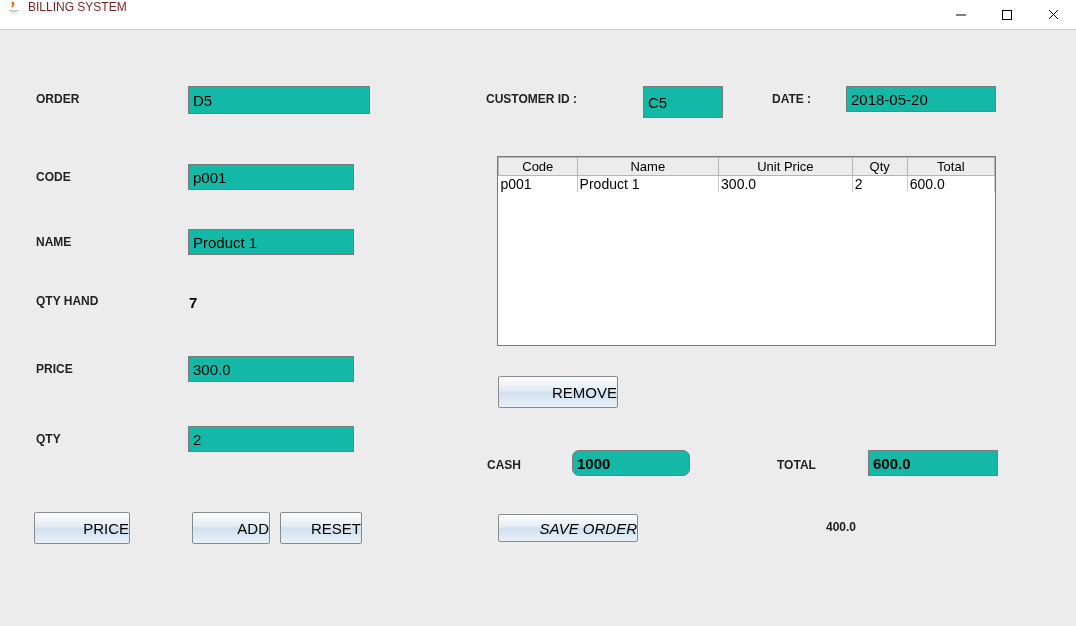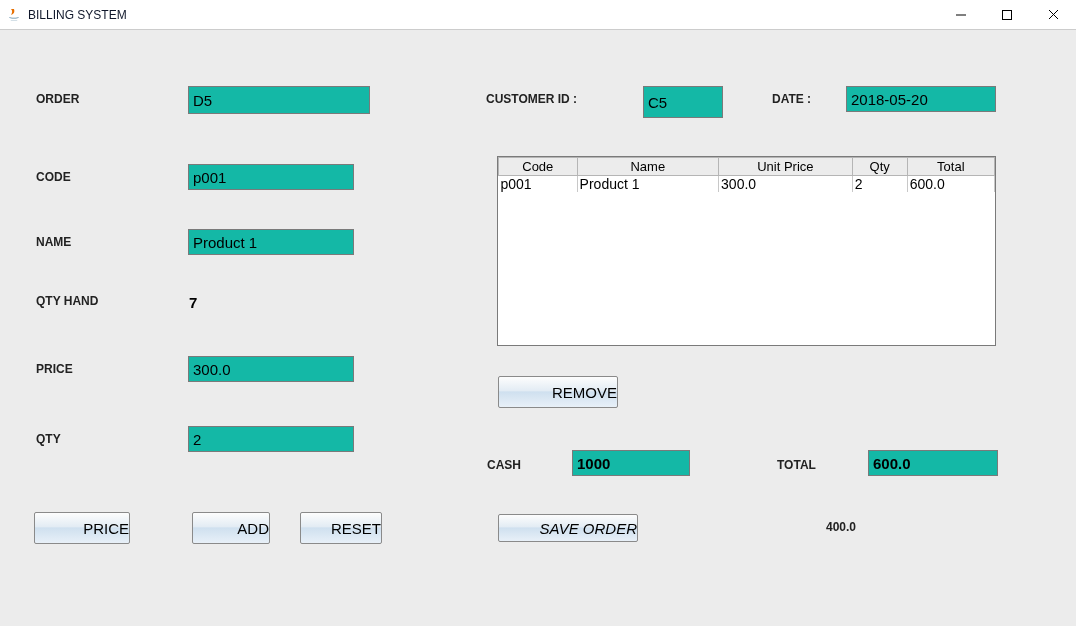--- a/index.html
+++ b/index.html
@@ -9,24 +9,23 @@
     background: #fff;
     width: 1076px;
     height: 626px;
     overflow: hidden;
   }
   .titlebar {
     height: 30px;
     background: #fff;
     border-bottom: 1px solid #ccc;
     display: flex;
-    align-items: center;
     padding: 0 0 0 6px;
     font-size: 12px;
-    color: #0f172a;
+    color: #7f1d1d;
   }
   .titlebar .java-icon {
     width: 16px; height: 16px;
     margin-right: 6px;
     display: inline-block;
   }
   .titlebar .title-text { flex: 0 0 auto; }
   .titlebar .spacer { flex: 1; }
   .win-controls { display: flex; height: 100%; }
   .win-btn {
@@ -146,21 +145,21 @@
   <div class="label-plain" style="left:189px; top:264px; font-weight:bold;">7</div>
 
   <div class="label" style="left:36px; top:332px;">PRICE</div>
   <input class="txt-input" style="left: 188px; top: 326px; width: 166px; height: 26px;" value="300.0">
 
   <div class="label" style="left:36px; top:402px;">QTY</div>
   <input class="txt-input" style="left: 188px; top: 396px; width: 166px; height: 26px;" value="2">
 
   <button class="btn" style="left:34px; top:482px; width:96px; height:32px;">PRICE</button>
   <button class="btn" style="left:192px; top:482px; width:78px; height:32px;padding-left:42px;">ADD</button>
-  <button class="btn" style="left:300px; top:482px; width:82px; height:32px;">RESET</button>
+  <button class="btn" style="left:280px; top:482px; width:82px; height:32px;">RESET</button>
 
   <div class="label" style="left:486px; top:62px;">CUSTOMER ID :</div>
   <input class="txt-input" style="left: 643px; top: 56px; width: 80px; height: 32px;" value="C5">
 
   <div class="label" style="left:772px; top:62px;">DATE :</div>
   <input class="txt-input" style="left: 846px; top: 56px; width: 150px; height: 26px;" value="2018-05-20">
 
   <div class="grid-panel" style="left:497px; top:126px; width:499px; height:190px;">
     <table class="grid-table">
       <thead>
@@ -180,21 +179,21 @@
           <td>2</td>
           <td>600.0</td>
         </tr>
       </tbody>
     </table>
   </div>
 
   <button class="btn" style="left:498px; top:346px; width:120px; height:32px;">REMOVE</button>
 
   <div class="label" style="left:487px; top:428px;">CASH</div>
-  <input class="txt-input" style="left: 572px; top: 420px; width: 118px; height: 26px; font-weight: bold;" value="1000">
+  <input class="txt-input" style="left: 572px; top: 420px; width: 118px; height: 26px; font-weight: bold; border-radius: 7px;" value="1000">
 
   <div class="label" style="left:777px; top:428px;">TOTAL</div>
   <input class="txt-input" style="left: 868px; top: 420px; width: 130px; height: 26px; font-weight: bold;" value="600.0">
 
   <button class="btn" style="left:498px; top:484px; width:140px; height:28px;font-style:italic;">SAVE ORDER</button>
 
   <div class="label" style="left:826px; top:490px;">400.0</div>
 
 </div>
 

